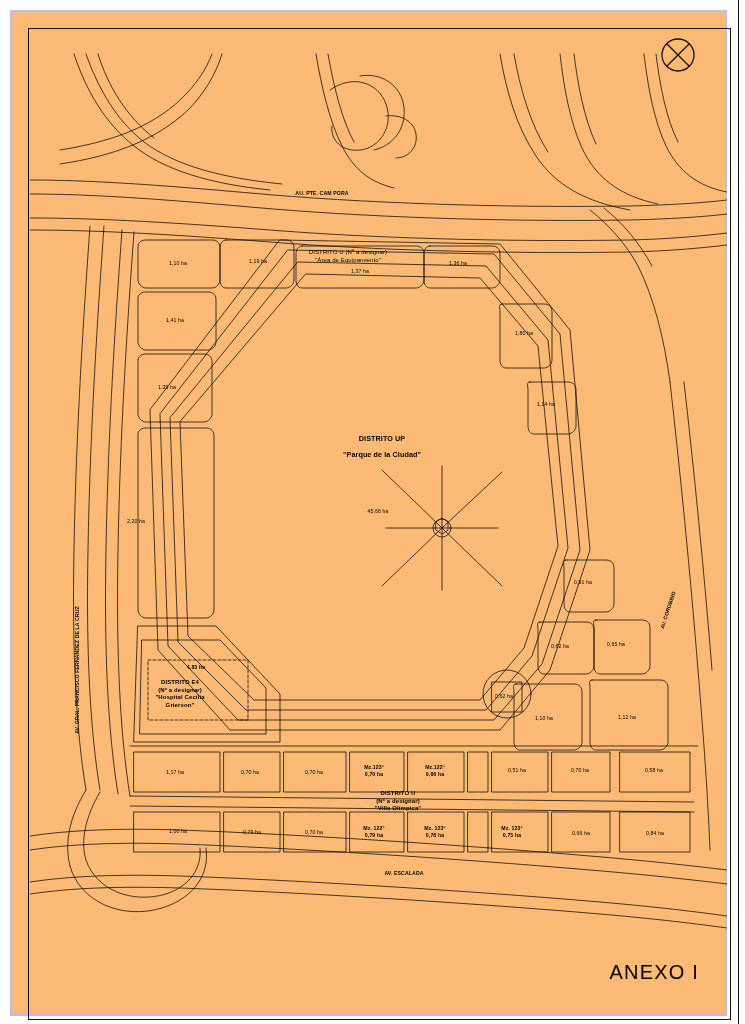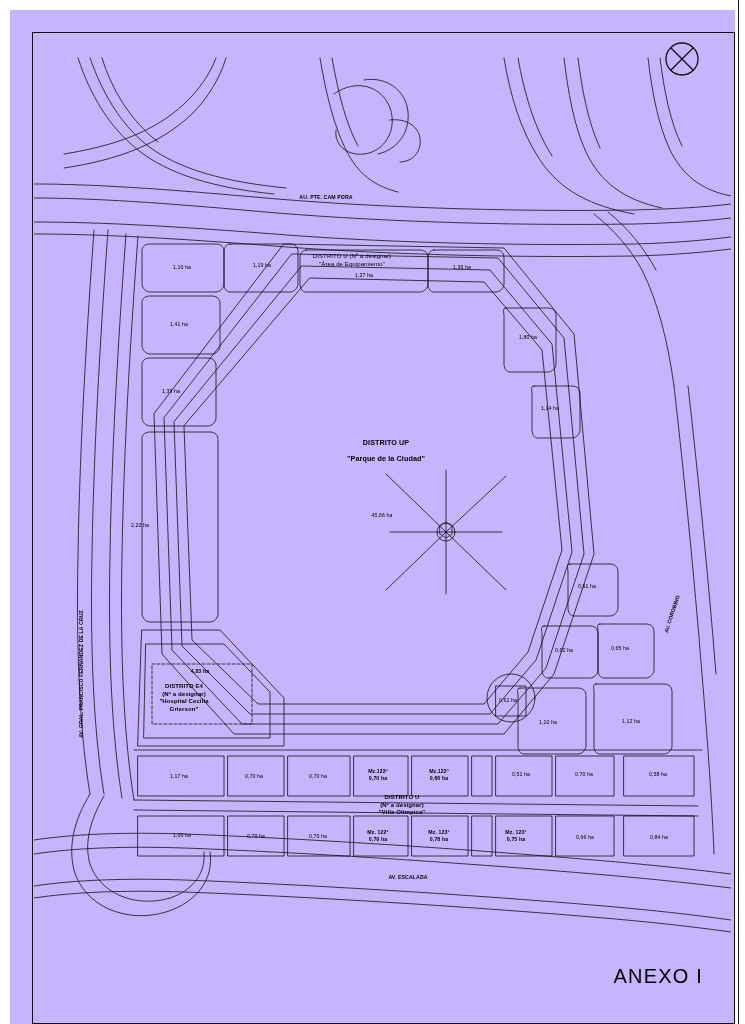--- a/index.html
+++ b/index.html
@@ -1,18 +1,18 @@
 <!DOCTYPE html>
 <html><head>
 <meta charset="utf-8">
 <style>
   html,body{margin:0;padding:0;background:#ffffff;}
   body{width:745px;height:1024px;font-family:"Liberation Sans",sans-serif;color:#000;}
   #sheet{position:relative;width:745px;height:1024px;overflow:hidden;background:#fff;}
-  .frame{position:absolute;left:10px;top:10px;width:713px;height:1002px;border:6px solid #c4b5fd;background:#c4b5fd;}
+  .frame{position:absolute;left:10px;top:10px;width:713px;height:1002px;border:2px solid #c4b5fd;background:#fdba74;}
   .innerframe{position:absolute;left:16px;top:16px;width:701px;height:990px;border:1px solid #111;}
   .mapwrap{position:absolute;left:18px;top:18px;width:697px;height:905px;overflow:hidden;}
   svg.map{position:absolute;left:0;top:0;}
   .lbl{position:absolute;font-size:5.2px;letter-spacing:.1px;color:#000;white-space:nowrap;transform:translate(-50%,-50%);text-align:center;line-height:1.25;}
   .lbl.b{font-weight:bold;}
   .lbl.s6{font-size:6px;}
   .lbl.s7{font-size:7.2px;}
   .lbl.rot{transform:translate(-50%,-50%) rotate(-90deg);}
   .lbl.rot70{transform:translate(-50%,-50%) rotate(-72deg);}
   .anexo{position:absolute;right:26px;bottom:30px;font-size:20px;letter-spacing:1.2px;font-family:"Liberation Sans",sans-serif;}

